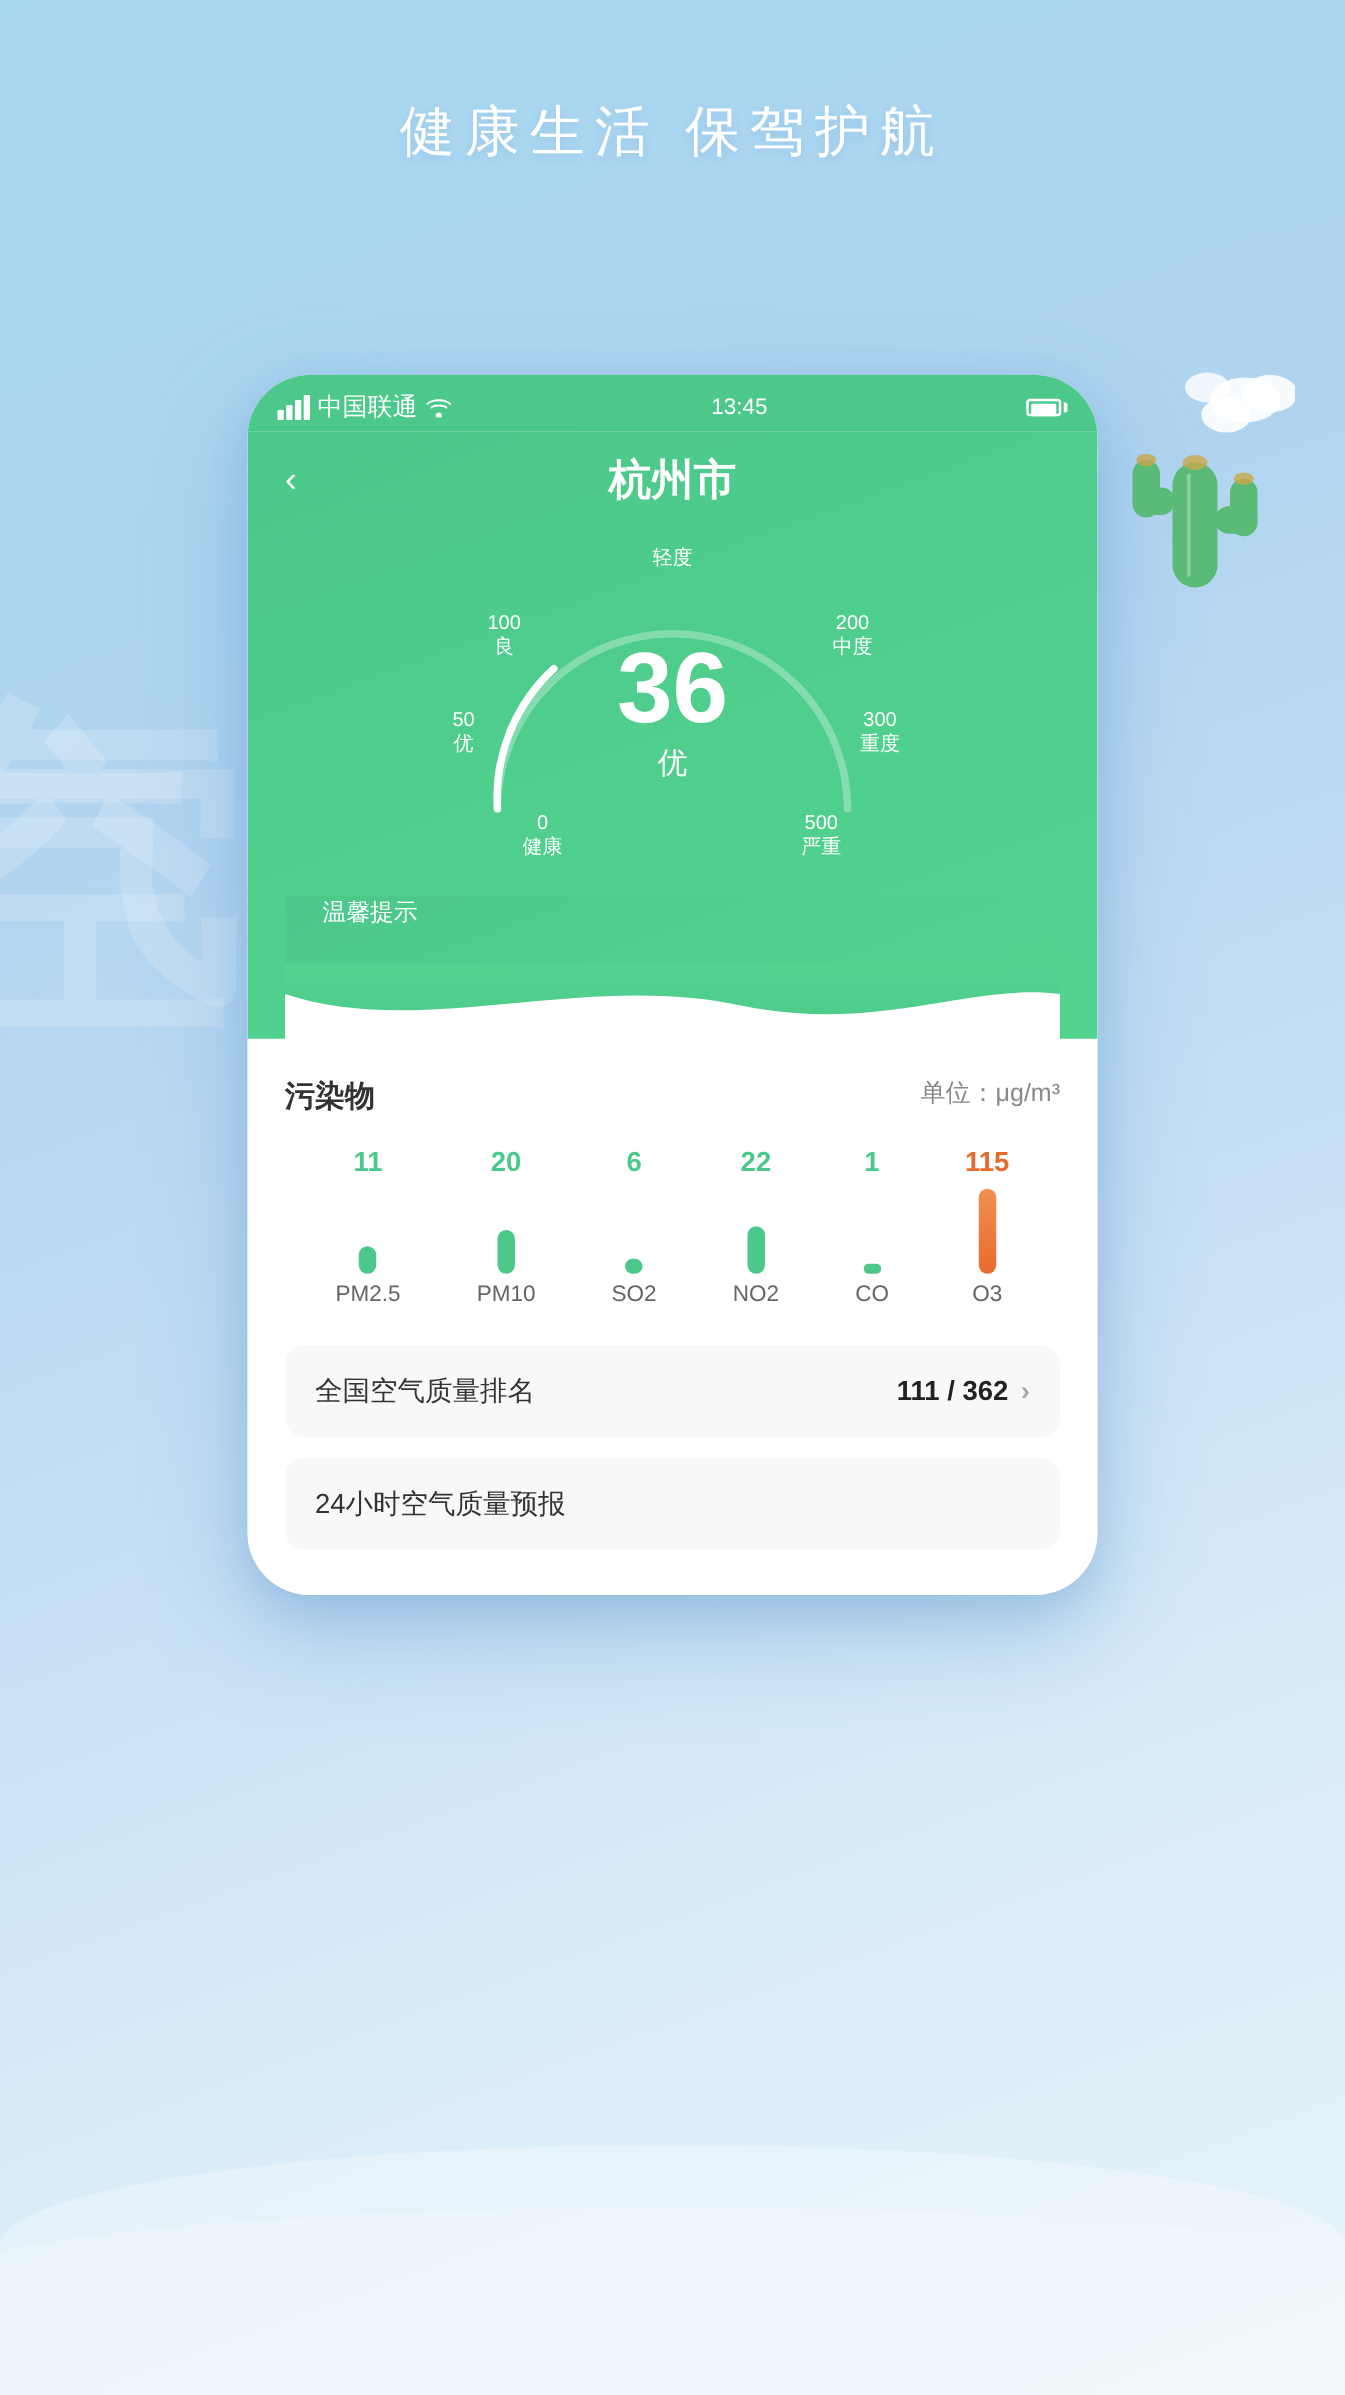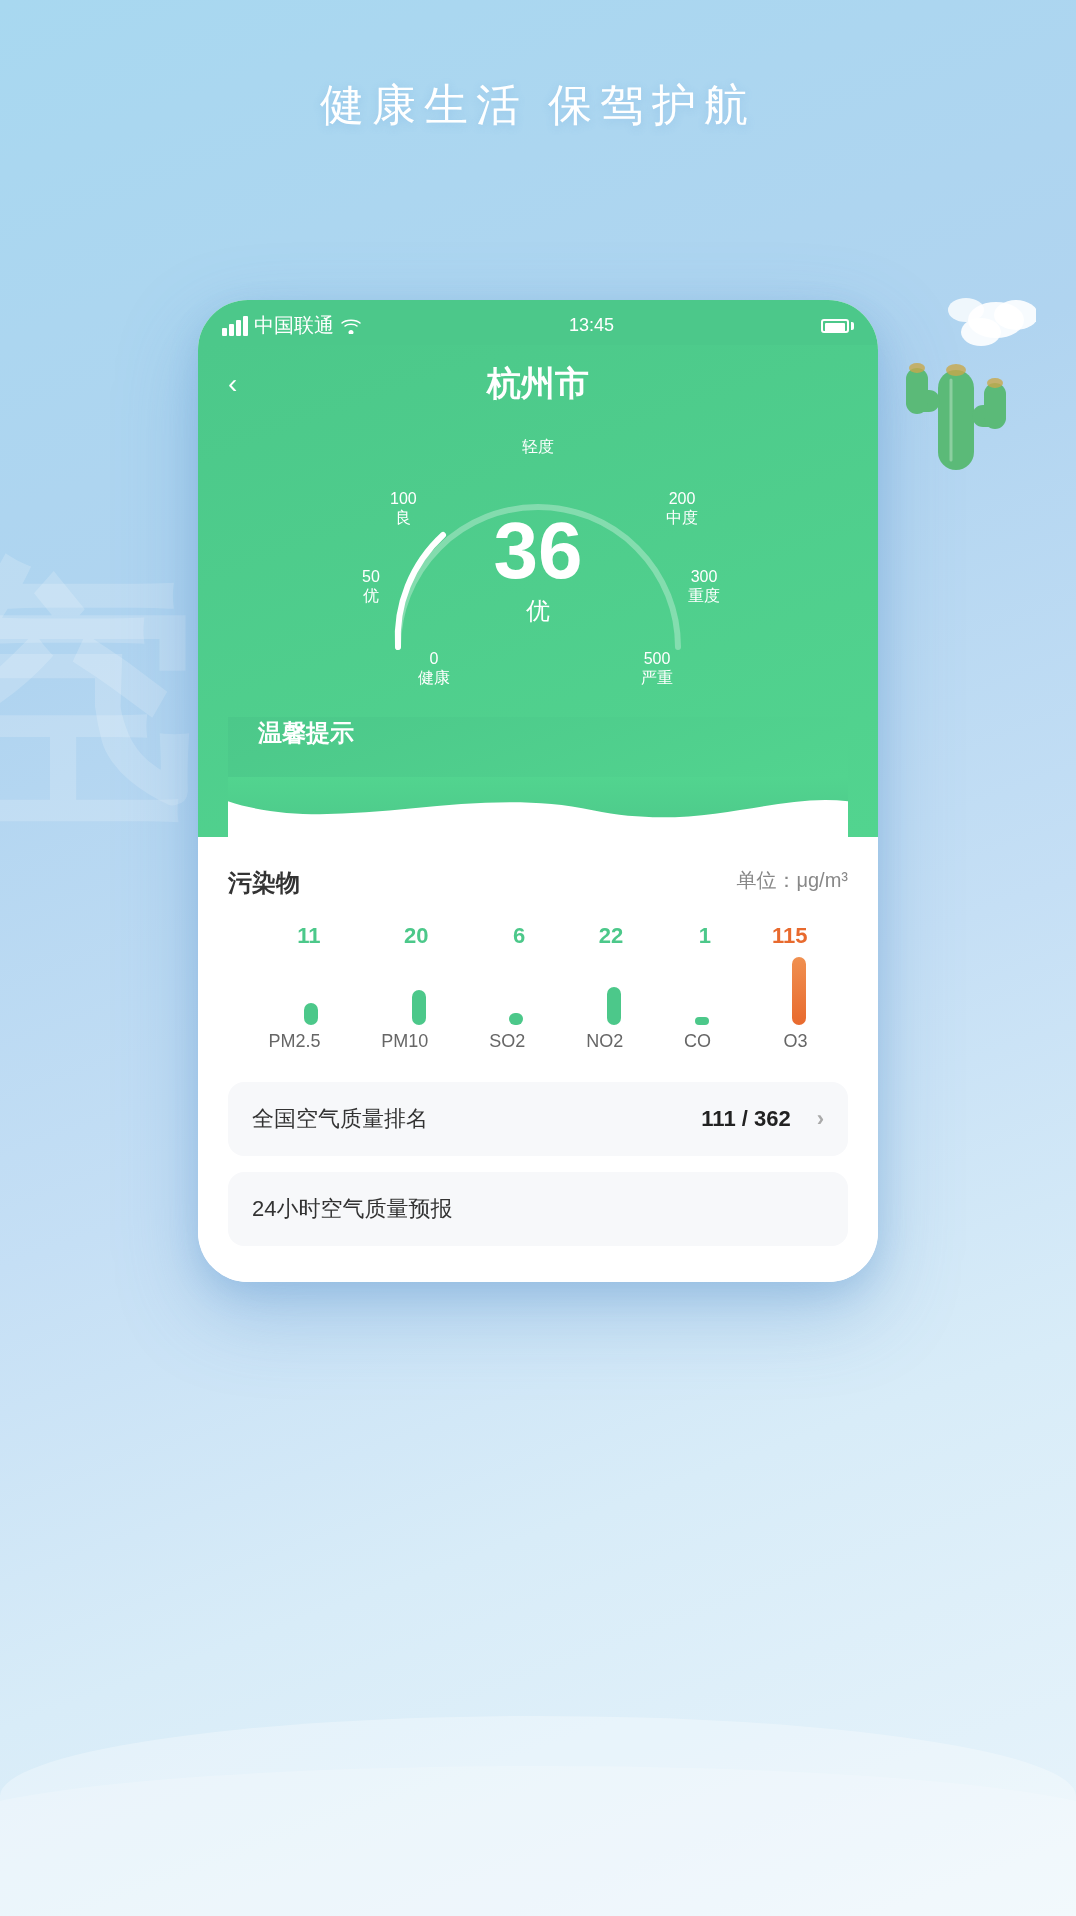--- a/index.html
+++ b/index.html
@@ -167,23 +167,23 @@
       color: white;
       margin-top: 4px;
     }
 
     
     .tip-section {
       background: linear-gradient(160deg, #4cc88a 0%, #52d48f 100%);
       padding: 0 30px 20px;
     }
     .tip-title {
-      font-size: 24px;
-      color: white;
-      font-weight: 700;
+      font-size: 19px;
+      color: white;
+      font-weight: 400;
       margin-bottom: 8px;
     }
     .tip-text {
       font-size: 20px;
       color: white;
     }
 
     
     .white-content {
       background: white;
@@ -211,21 +211,21 @@
       display: flex;
       justify-content: space-around;
       align-items: flex-end;
       margin-bottom: 30px;
       padding: 0 10px;
     }
 
     .pollutant-item {
       display: flex;
       flex-direction: column;
-      align-items: flex-end;
+      align-items: center;
       gap: 6px;
     }
     .pollutant-value {
       font-size: 22px;
       font-weight: 700;
       color: #4cc88a;
     }
     .pollutant-bar-container {
       width: 18px;
       height: 70px;
@@ -262,21 +262,21 @@
     .info-card-label {
       font-size: 22px;
       color: #333;
     }
     .info-card-value {
       font-size: 22px;
       font-weight: 700;
       color: #222;
       display: flex;
       align-items: flex-start;
-      gap: 26px;
+      gap: 10px;
     }
     .chevron-right {
       color: #aaa;
       font-size: 22px;
     }
 
     
     .forecast-card {
       background: #f7f8fa;
       border-radius: 16px;

